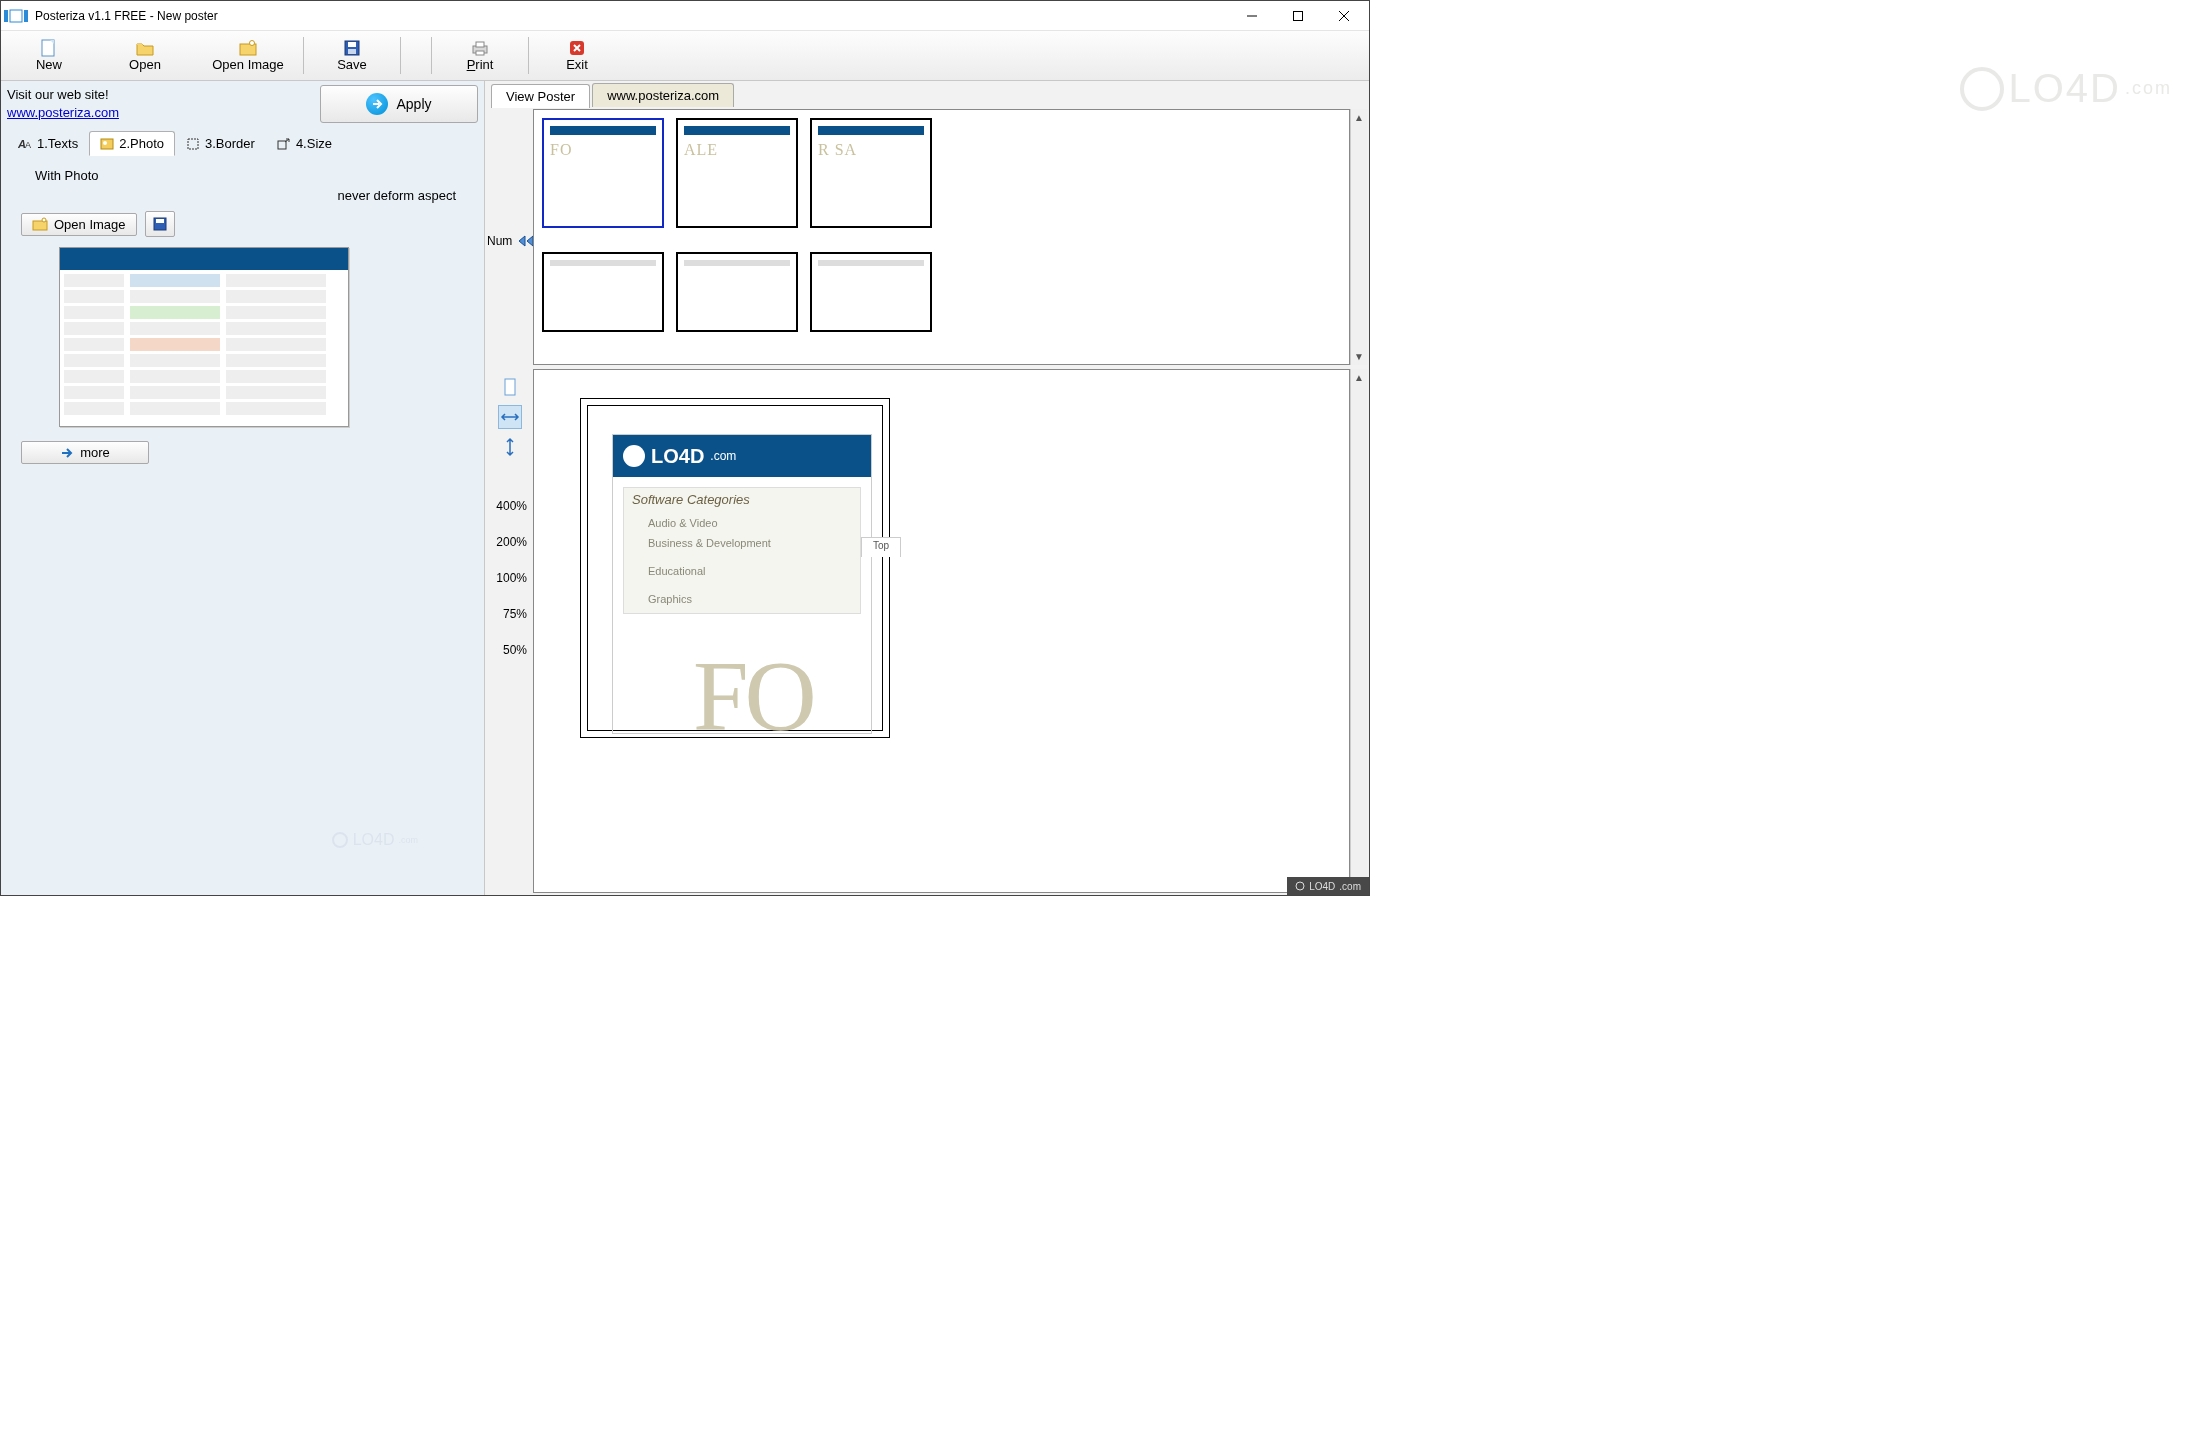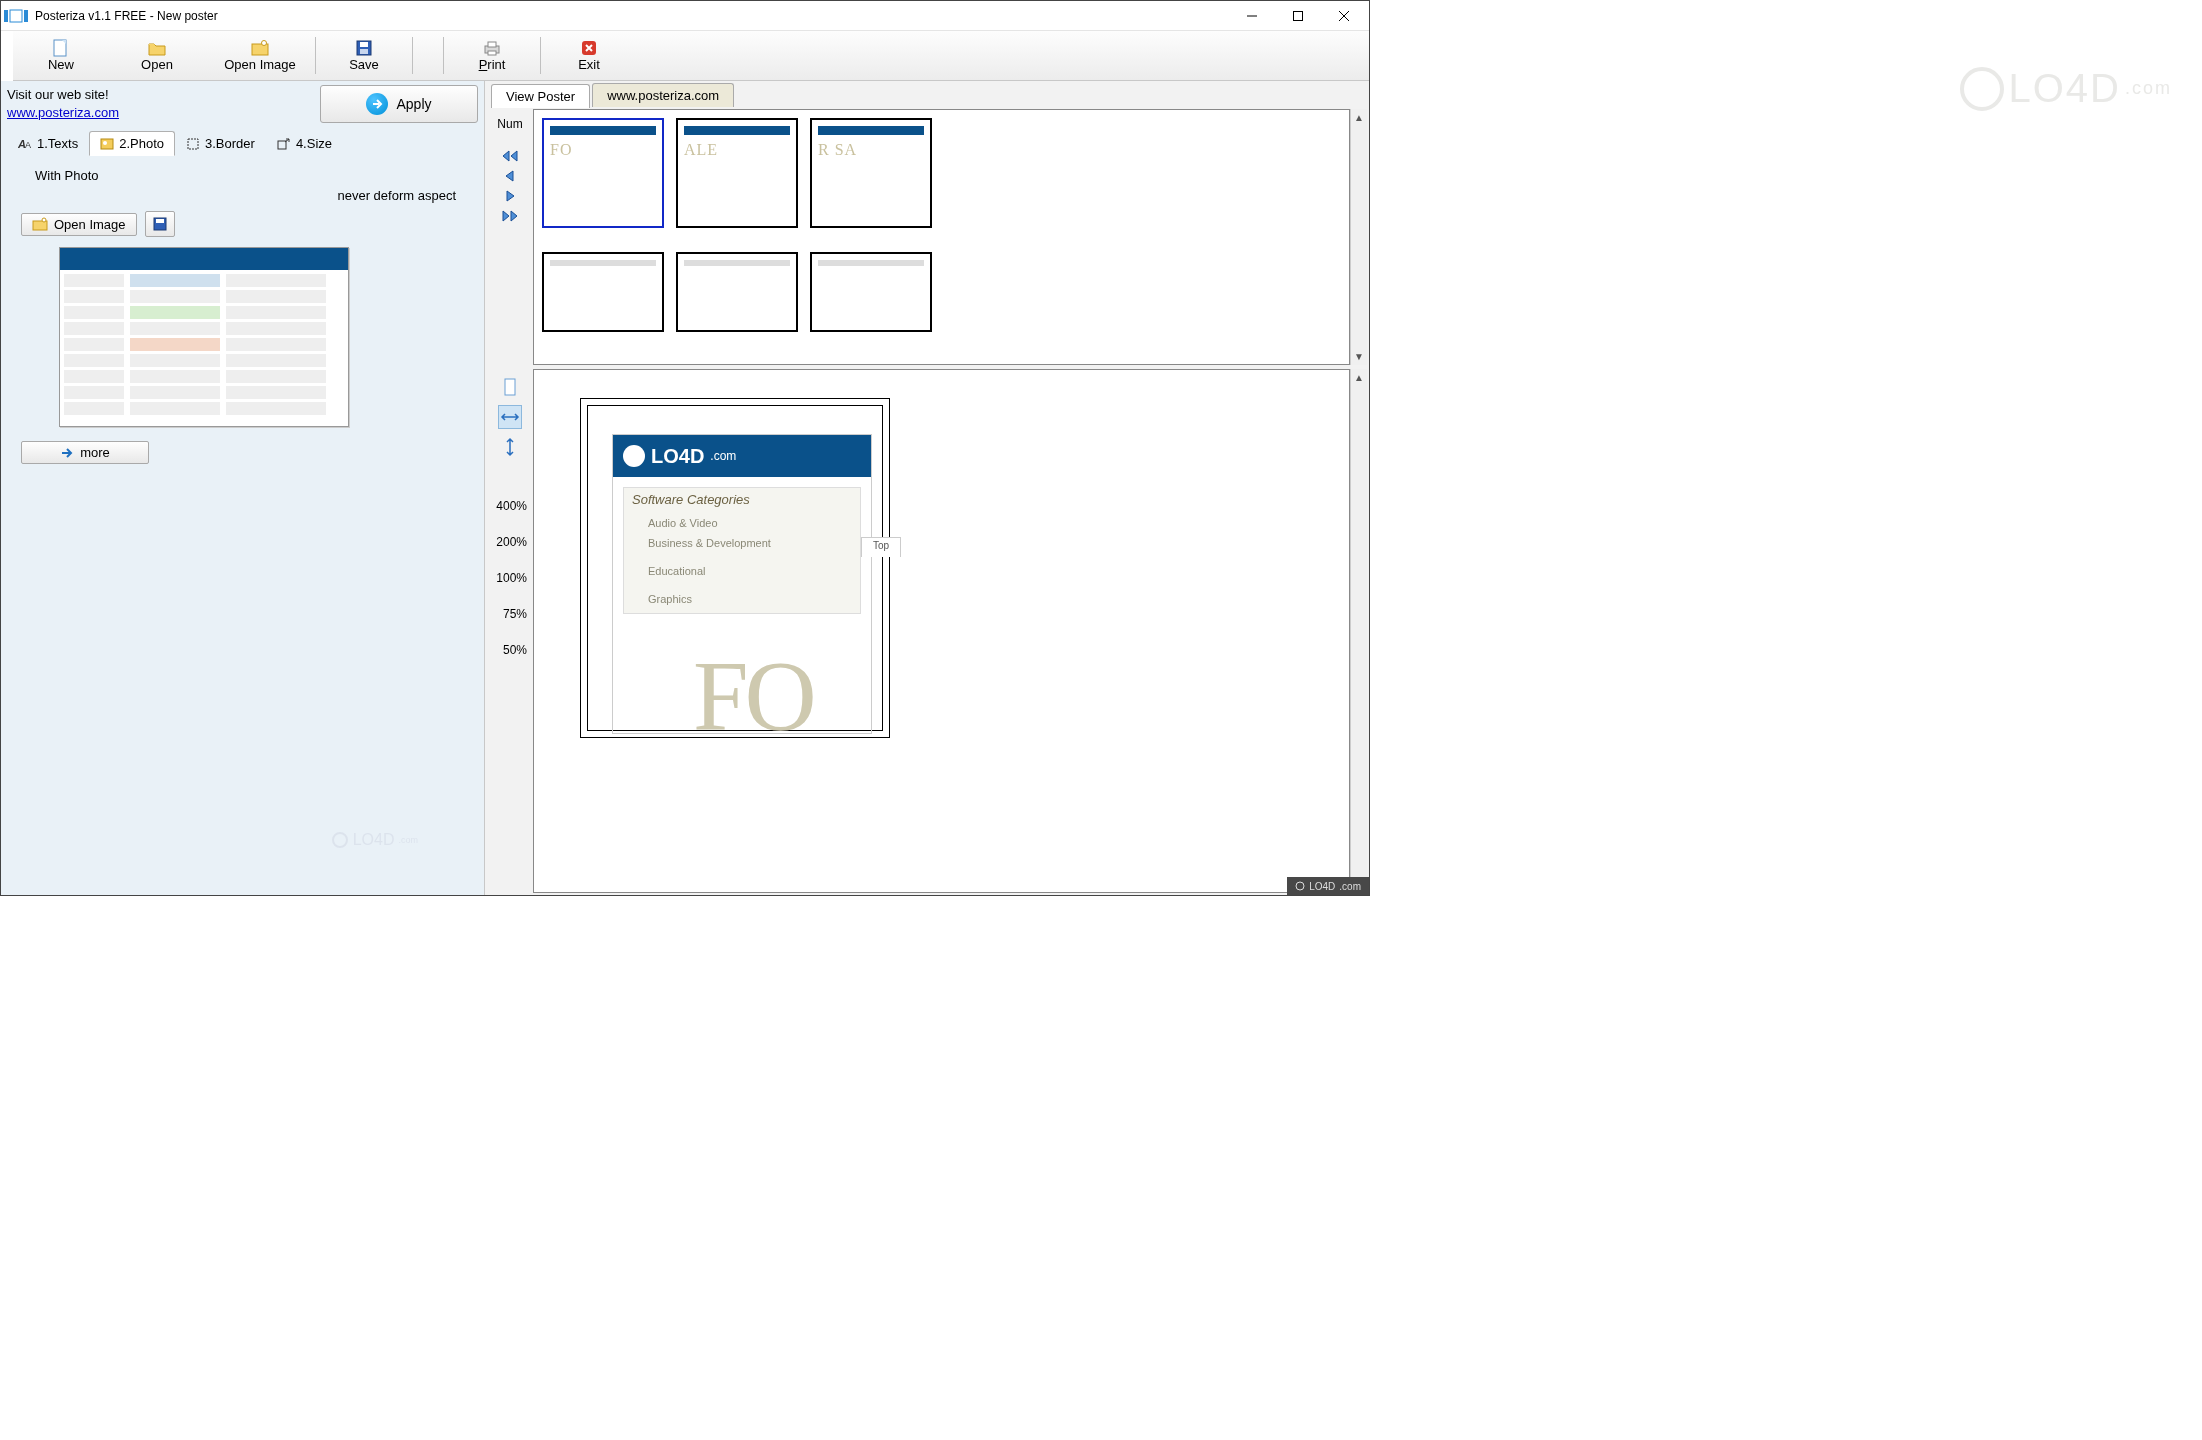--- a/index.html
+++ b/index.html
@@ -16,21 +16,21 @@
 
 
 .menubar { height: 24px; background: #f0f0f0; display:flex; align-items:center; padding: 0 4px; gap: 6px; border-bottom: 1px solid #d0d0d0; font-size: 13px; }
 .menubar .menu-item { padding: 2px 8px; }
 .menubar .flag { width: 26px; height: 14px; display:inline-block; position:relative; background:#012169; margin-right:4px; vertical-align:middle; overflow:hidden;}
 .menubar .flag::before, .menubar .flag::after { content:""; position:absolute; }
 .menubar .flag::before { background:linear-gradient(45deg, transparent 44%, #fff 44%, #fff 56%, transparent 56%), linear-gradient(-45deg, transparent 44%, #fff 44%, #fff 56%, transparent 56%); inset:0;}
 .menubar .flag::after { background: linear-gradient(#fff,#fff) center/100% 4px no-repeat, linear-gradient(#fff,#fff) center/4px 100% no-repeat, linear-gradient(#C8102E,#C8102E) center/100% 2px no-repeat, linear-gradient(#C8102E,#C8102E) center/2px 100% no-repeat; inset:0;}
 
 
-.toolbar { height: 50px; background: linear-gradient(#fdfdfd,#ececec); display:flex; align-items:stretch; border-bottom:1px solid #c8c8c8;margin-left:12px; }
+.toolbar { height: 50px; background: linear-gradient(#fdfdfd,#ececec); display:flex; align-items:stretch; border-bottom:1px solid #c8c8c8; }
 .tool-group { display:flex; align-items:stretch; }
 .tool-sep { width:1px; background:#c0c0c0; margin: 6px 0; }
 .tool-btn { width: 96px; display:flex; flex-direction:column; align-items:center; justify-content:center; font-size:13px; gap:0px; }
 .t-icon { width: 18px; height: 18px; display:flex; align-items:center; justify-content:center; }
 
 
 .content { flex:1; display:flex; min-height:0; }
 
 
 .left-panel { width: 484px; background:#e9f1f7; border-right: 1px solid #c8c8c8; display:flex; flex-direction:column; padding: 4px 6px 6px 6px; position:relative; }
@@ -62,21 +62,21 @@
 
 .watermark-left { position:absolute; bottom:40px; right: 60px; opacity:0.13; font-size:16px; color:#88a; display:flex; align-items:center; gap:4px;}
 
 
 .right-panel { flex:1; display:flex; flex-direction:column; min-width:0; background:#f2f2f2; position:relative; }
 .rtabs { height: 26px; display:flex; align-items: end; padding-left:6px; background:#f2f2f2; padding-top:6px;}
 .rtab { padding: 4px 14px; font-size:13px; background:#ece9d8; border:1px solid #aaa; margin-right:2px; border-radius:3px 3px 0 0; border-bottom:none;}
 .rtab.active { background:#fff; position:relative; top:1px; }
 
 .preview-grid-wrap { background:#f2f2f2; padding:2px; display:flex; min-height: 260px;}
-.grid-side { width: 46px; display:flex; flex-direction:column; align-items:center; gap:2px; padding-top:8px; font-size:12px;}
+.grid-side { width: 46px; display:flex; flex-direction:row; align-items:center; gap:2px; padding-top:8px; font-size:12px;}
 .nav-arrow { width:22px; height:18px; display:flex; align-items:center; justify-content:center; color:#2a6fbf; }
 .pages { flex:1; border:1px solid #888; background:#fff; padding:8px; display:flex; flex-wrap:wrap; gap: 12px; align-content:flex-start; position:relative; overflow:hidden;}
 .page-tile { width:122px; height:110px; border:2px solid #000; background:#fff; position:relative; overflow:hidden;}
 .page-tile.sel { border:2px solid #1128c7;}
 .page-tile .mini { position:absolute; inset:6px; }
 .page-tile .mini .mb{ height:9px; background:#0a518a;}
 .page-tile .mini .mt{ height:30px; display:flex; align-items:center; font-size:16px; color:#c9c19e; letter-spacing:1px; font-family: Georgia, serif;}
 .page-tile.bottom { height:80px;}
 .scrollbar-v { width: 17px; background:#f0f0f0; border-left:1px solid #ccc; display:flex; flex-direction:column; justify-content:space-between; align-items:center; }
 .scrollbar-v .sbtn{ width:17px;height:17px; display:flex; align-items:center; justify-content:center; font-size:10px; color:#555;}

